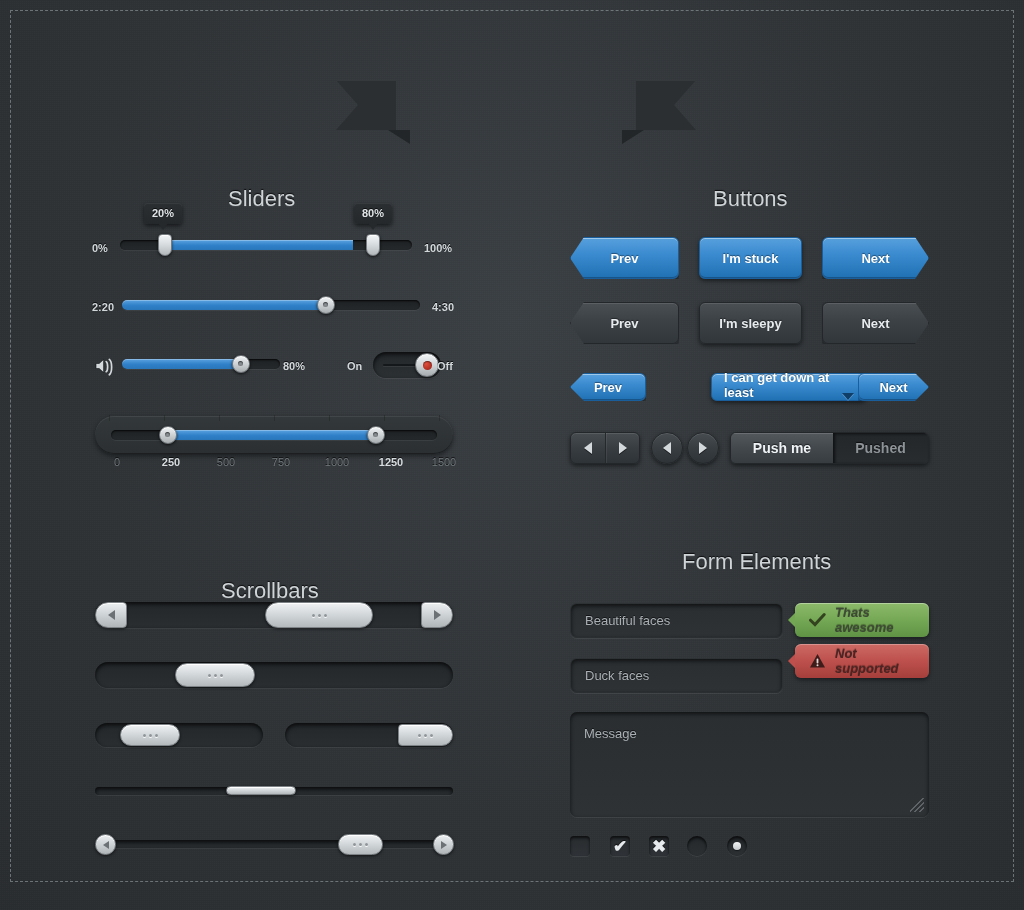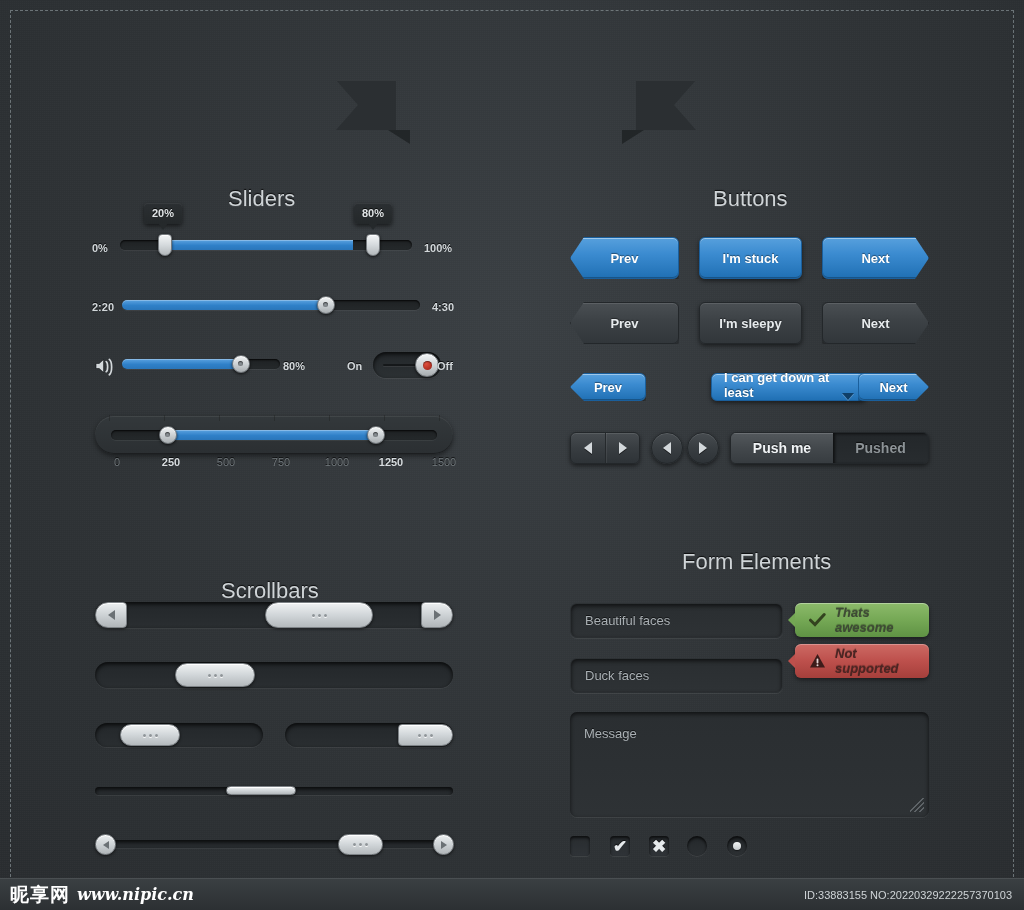--- a/index.html
+++ b/index.html
@@ -665,19 +665,14 @@
     </div>
     <div class="cbox" style="left:649px; top:836px;">
       <span class="mark">✖</span>
     </div>
     <div class="radio" style="left:687px; top:836px;"></div>
     <div class="radio" style="left:727px; top:836px;">
       <i></i>
     </div>
   </div>
 
-  <div class="footer">
-    <span class="footer-logo">昵享网</span>
-    <span class="footer-url">www.nipic.cn</span>
-    <span class="footer-id">ID:33883155 NO:20220329222257370103</span>
-  </div>
 
 </div>
 
 </body></html>

